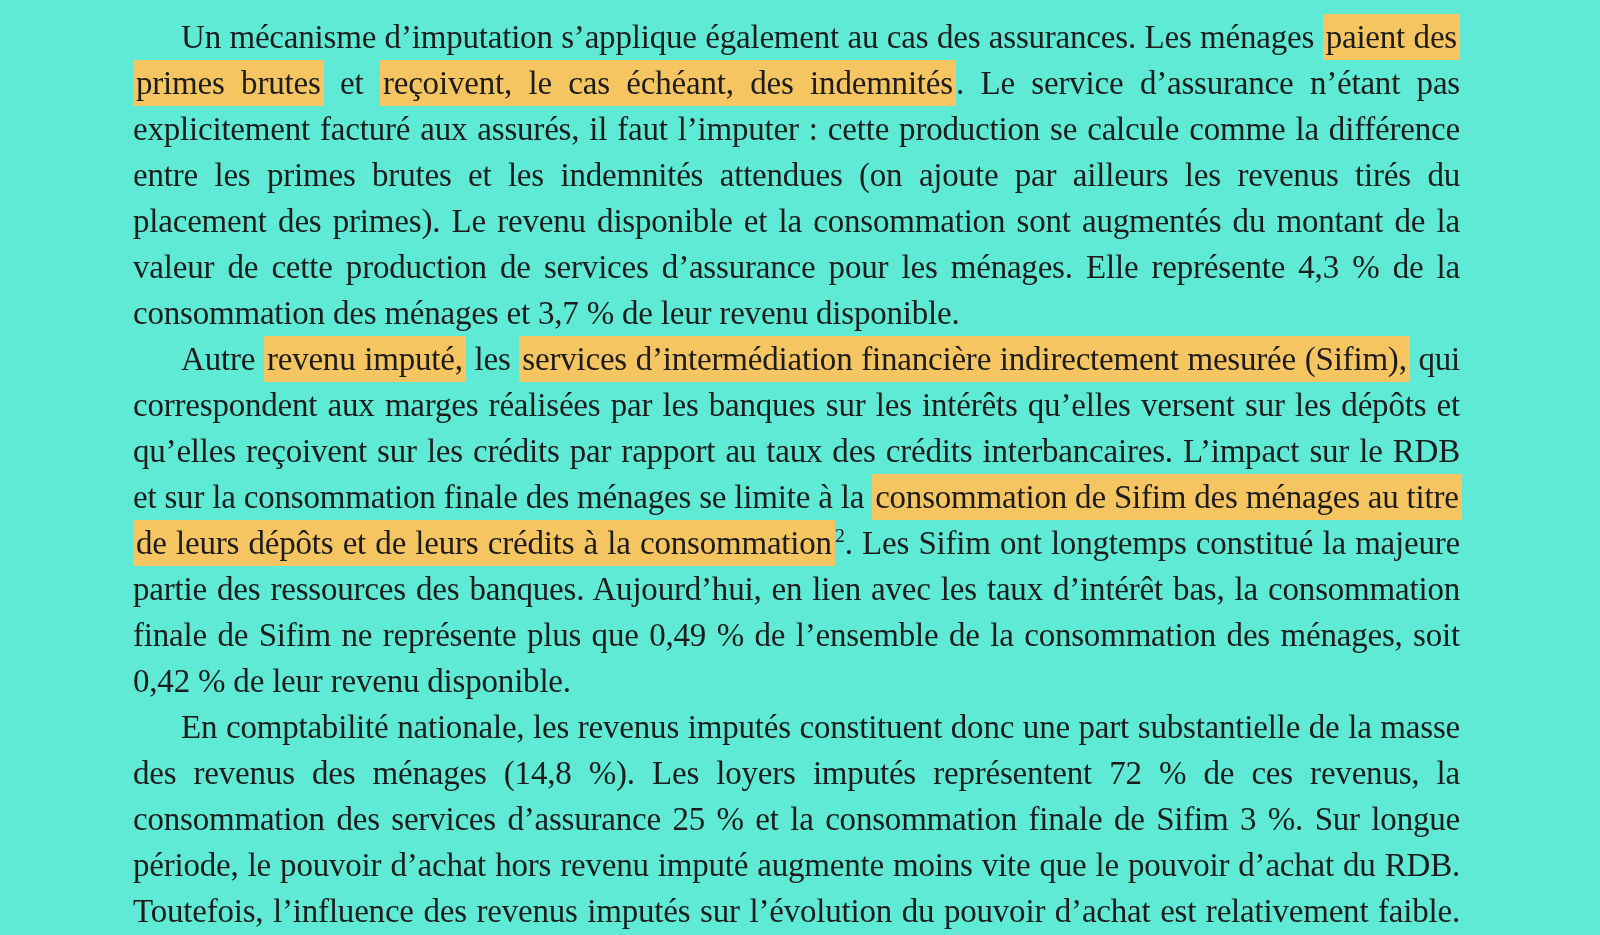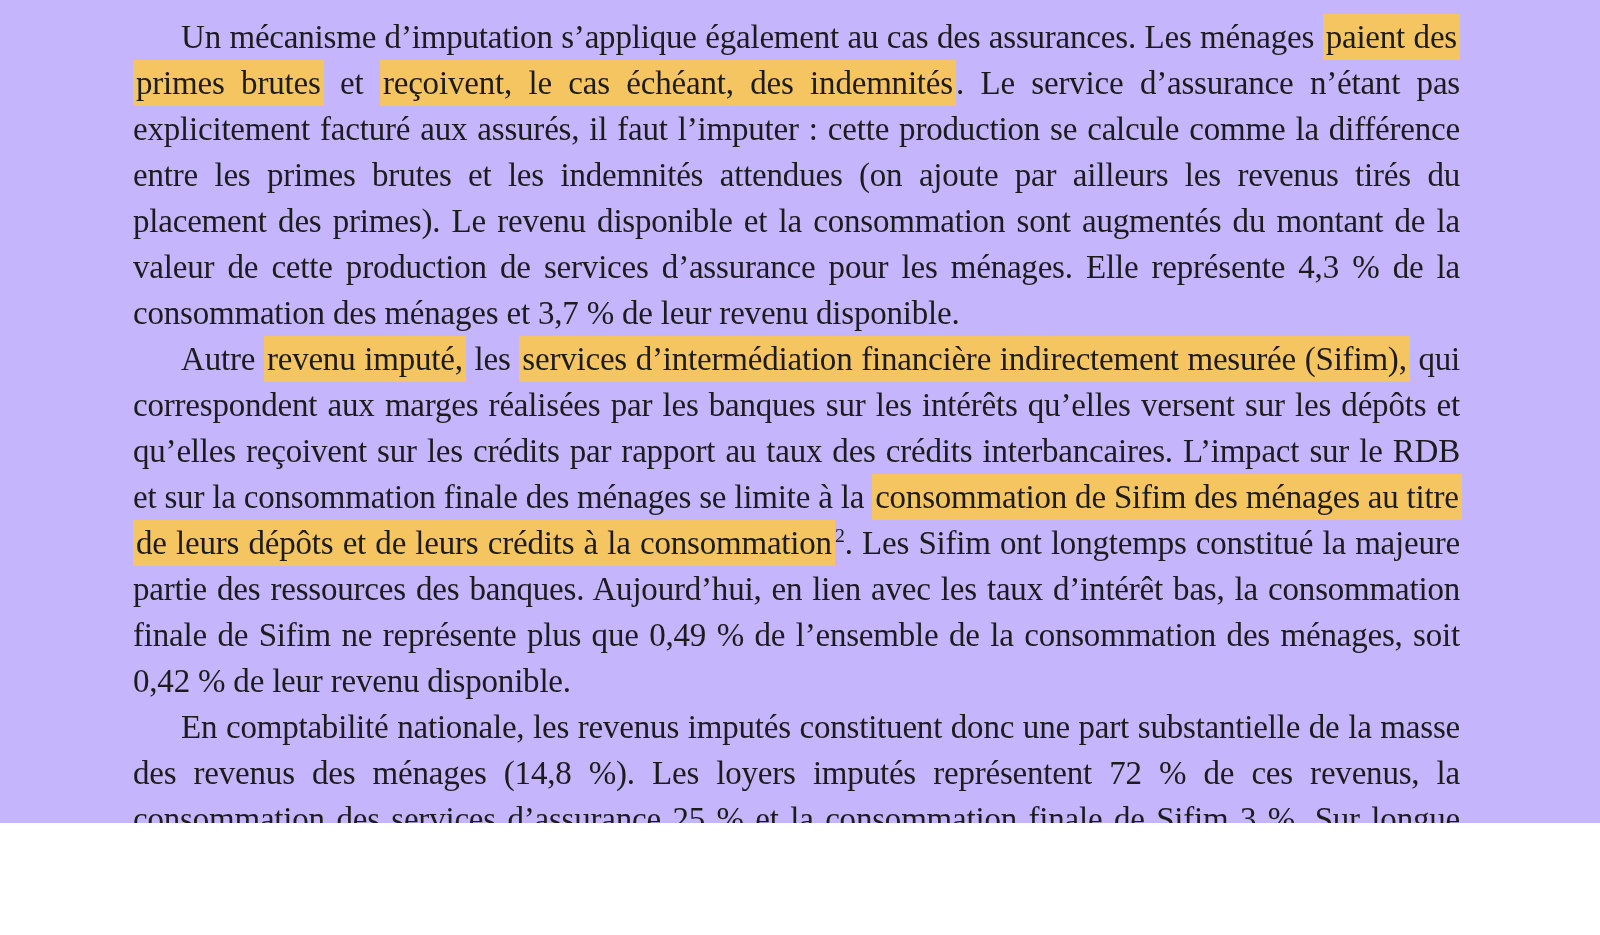--- a/index.html
+++ b/index.html
@@ -3,22 +3,22 @@
 <meta charset="utf-8">
 <style>
   html, body {
     margin: 0;
     padding: 0;
     background: #ffffff;
   }
   .page {
     position: relative;
     width: 1600px;
-    height: 823px;
-    background: #c4b5fd;
+    height: 935px;
+    background: #5eead4;
     overflow: hidden;
     font-family: "Liberation Serif", "DejaVu Serif", serif;
   }
   .textblock {
     position: absolute;
     left: 133px;
     top: 14px;
     width: 1327px;
     color: #1c1c1c;
     font-size: 33px;

